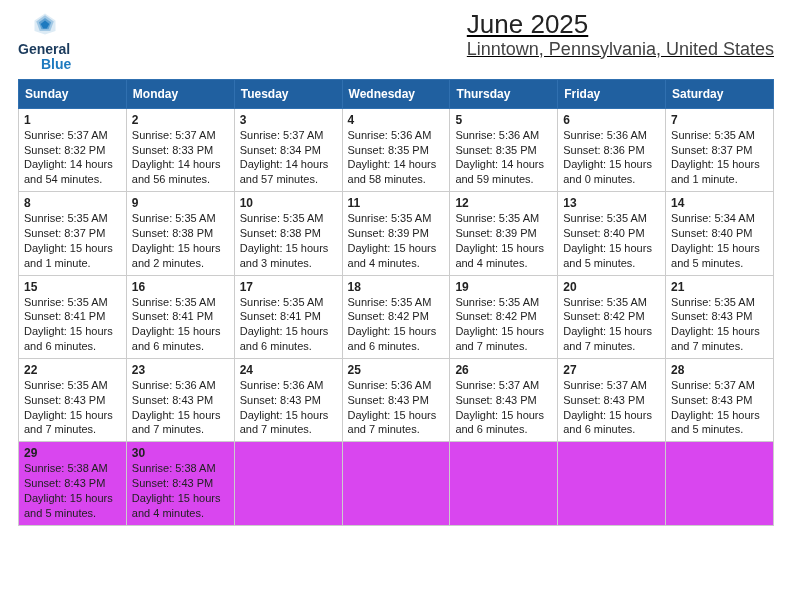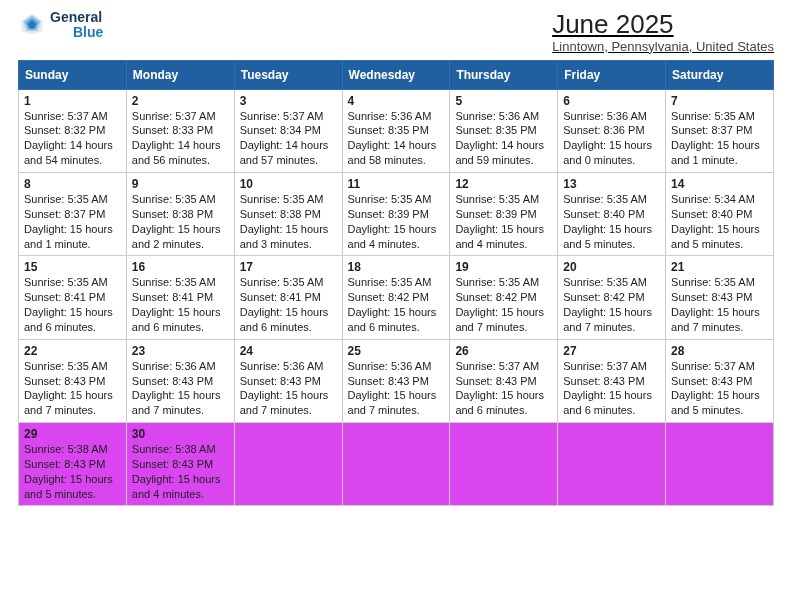--- a/index.html
+++ b/index.html
@@ -17,21 +17,23 @@
       padding: 10px 18px 10px 18px;
     }
     .header {
       display: flex;
       justify-content: space-between;
       align-items: flex-start;
       margin-bottom: 6px;
     }
     .logo {
       display: flex;
+      align-items: center;
       gap: 4px;
+      flex-direction: column;
     }
     .logo-text {
       font-size: 14px;
       font-weight: bold;
       color: #1a3a5c;
       line-height: 1.1;
     }
     .logo-blue { color: #1e7abf; padding-left: 23px; }
     .logo-icon {
       width: 28px;
@@ -41,21 +43,21 @@
       text-align: left;
       text-decoration: underline;
     }
     .month-title {
       font-size: 26px;
       font-weight: normal;
       color: #222;
       line-height: 1.1;
     }
     .location {
-      font-size: 13px;
+      font-size: 18px;
       color: #444;
     }
     .calendar {
       width: 100%;
       border-collapse: collapse;
       border: 1px solid #ccc;
     }
     .calendar th {
       background: #2060a0;
       color: #fff;

